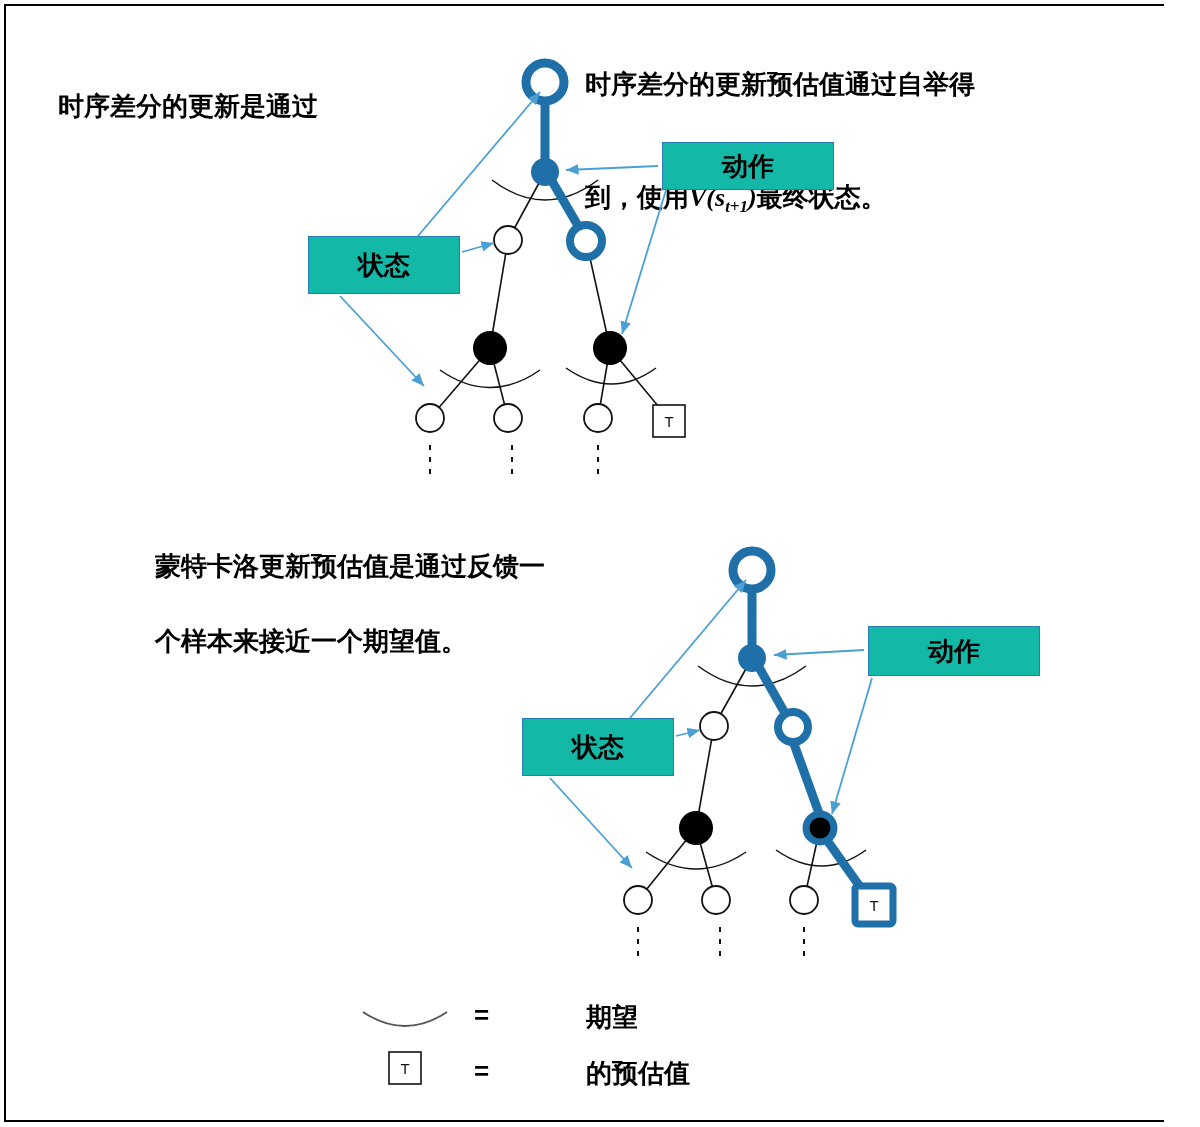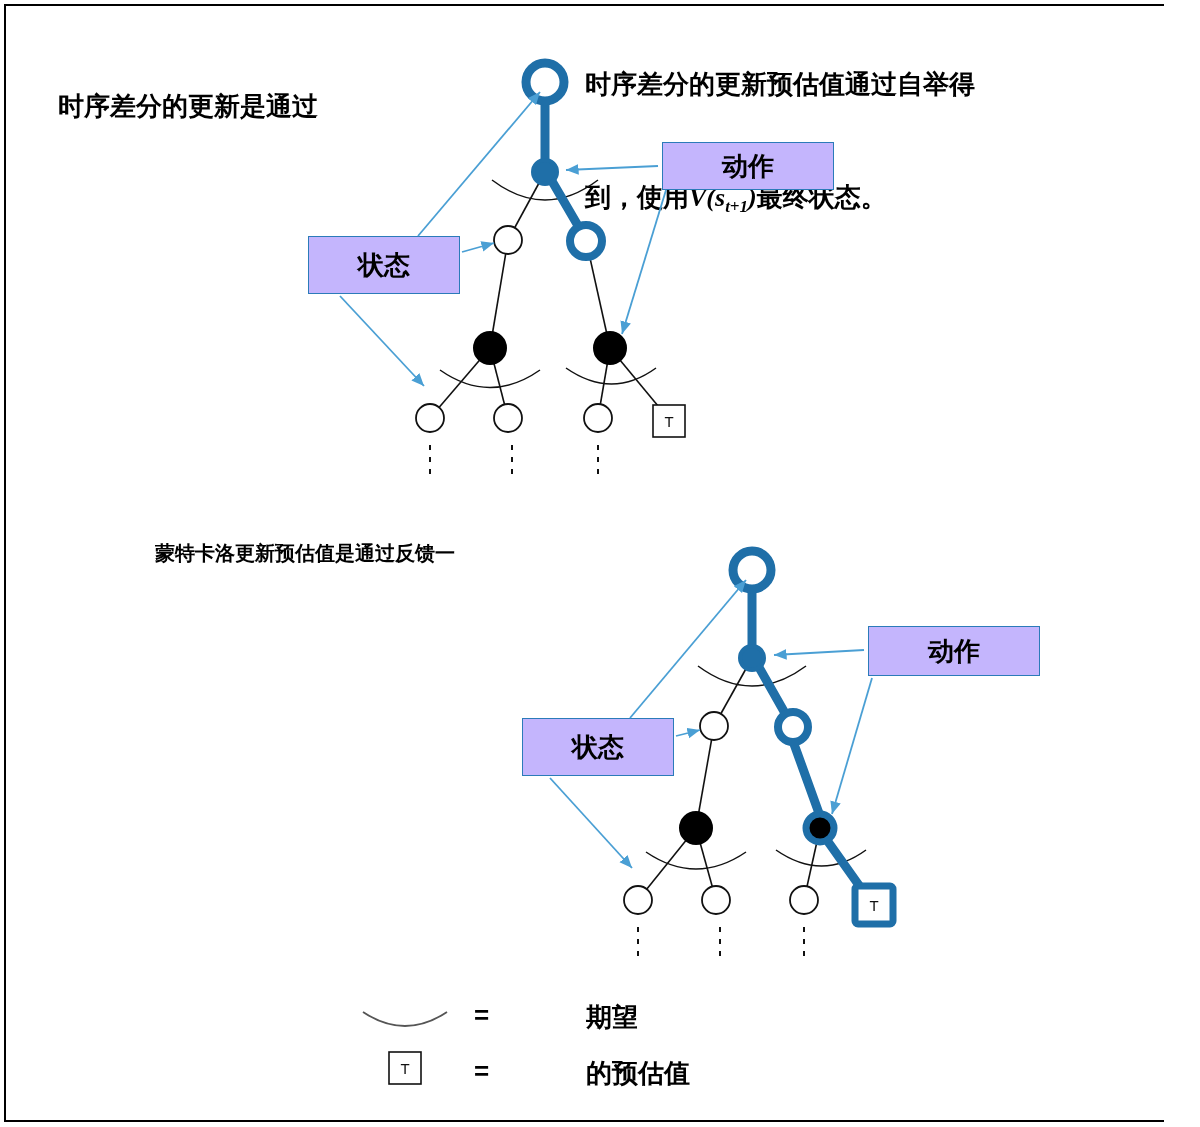--- a/index.html
+++ b/index.html
@@ -32,21 +32,21 @@
     line-height: 1.45;
     white-space: pre-line;
   }
   .caption .mathitem {
     font-family: "Liberation Serif", serif;
     font-style: italic;
   }
   .label-box {
     position: absolute;
     border: 1.5px solid #2b7bb9;
-    background: #c4b5fd;
+    background: #14b8a6;
     color: #000000;
     font-family: "Liberation Sans", sans-serif;
     font-weight: bold;
     display: flex;
     align-items: center;
     justify-content: center;
     box-sizing: border-box;
   }
   .legend-text {
     position: absolute;
@@ -74,22 +74,23 @@
     <div>时序差分的更新是通过</div>
   </div>
 
   <div class="caption" style="left:585px; top:28px; width:520px; font-size:26px;">
     <div>时序差分的更新预估值通过自举得</div>
     <div>
       <span>到，使用</span><span class="mathitem">V</span><span class="mathitem">(</span><span class="mathitem">s</span><span class="mathitem" style="font-size:17px; vertical-align:sub;">t+1</span><span class="mathitem">)</span><span>最终状态。</span>
     </div>
   </div>
 
-  <div class="caption" style="left:155px; top:510px; width:440px; font-size:20px;">
+  <div class="caption" style="left:155px; top:510px; width:440px; font-size:26px;">
     <div>蒙特卡洛更新预估值是通过反馈一</div>
+    <div>个样本来接近一个期望值。</div>
   </div>
 
   <div class="label-box" style="left:662px; top:142px; width:172px; height:48px; font-size:26px;">
     <span>动作</span>
   </div>
 
   <div class="label-box" style="left:308px; top:236px; width:152px; height:58px; font-size:26px;">
     <span>状态</span>
   </div>
 

